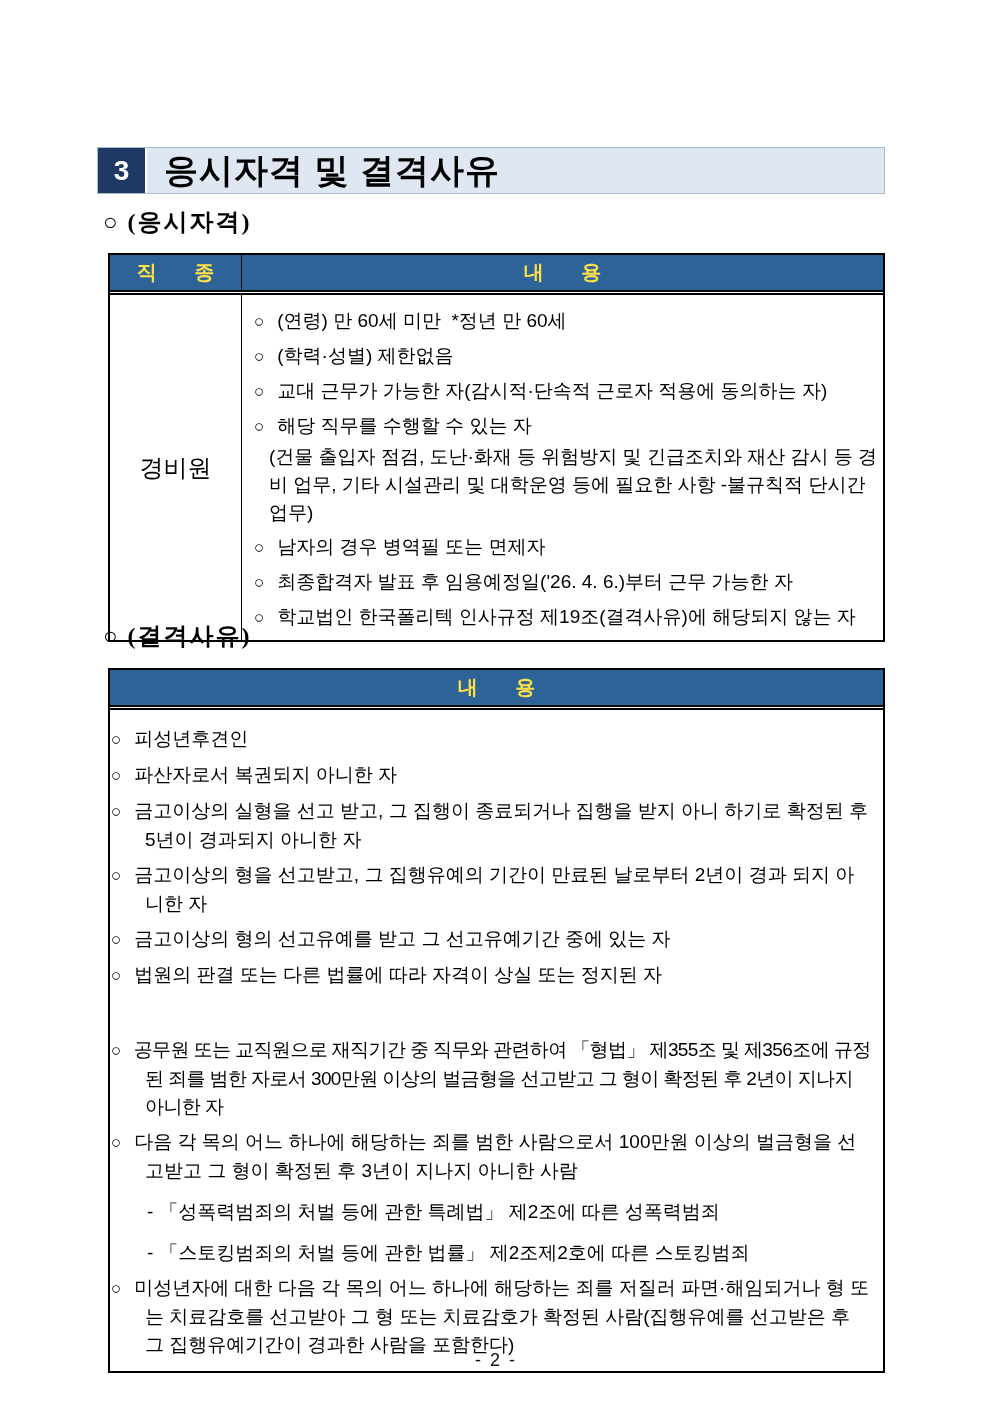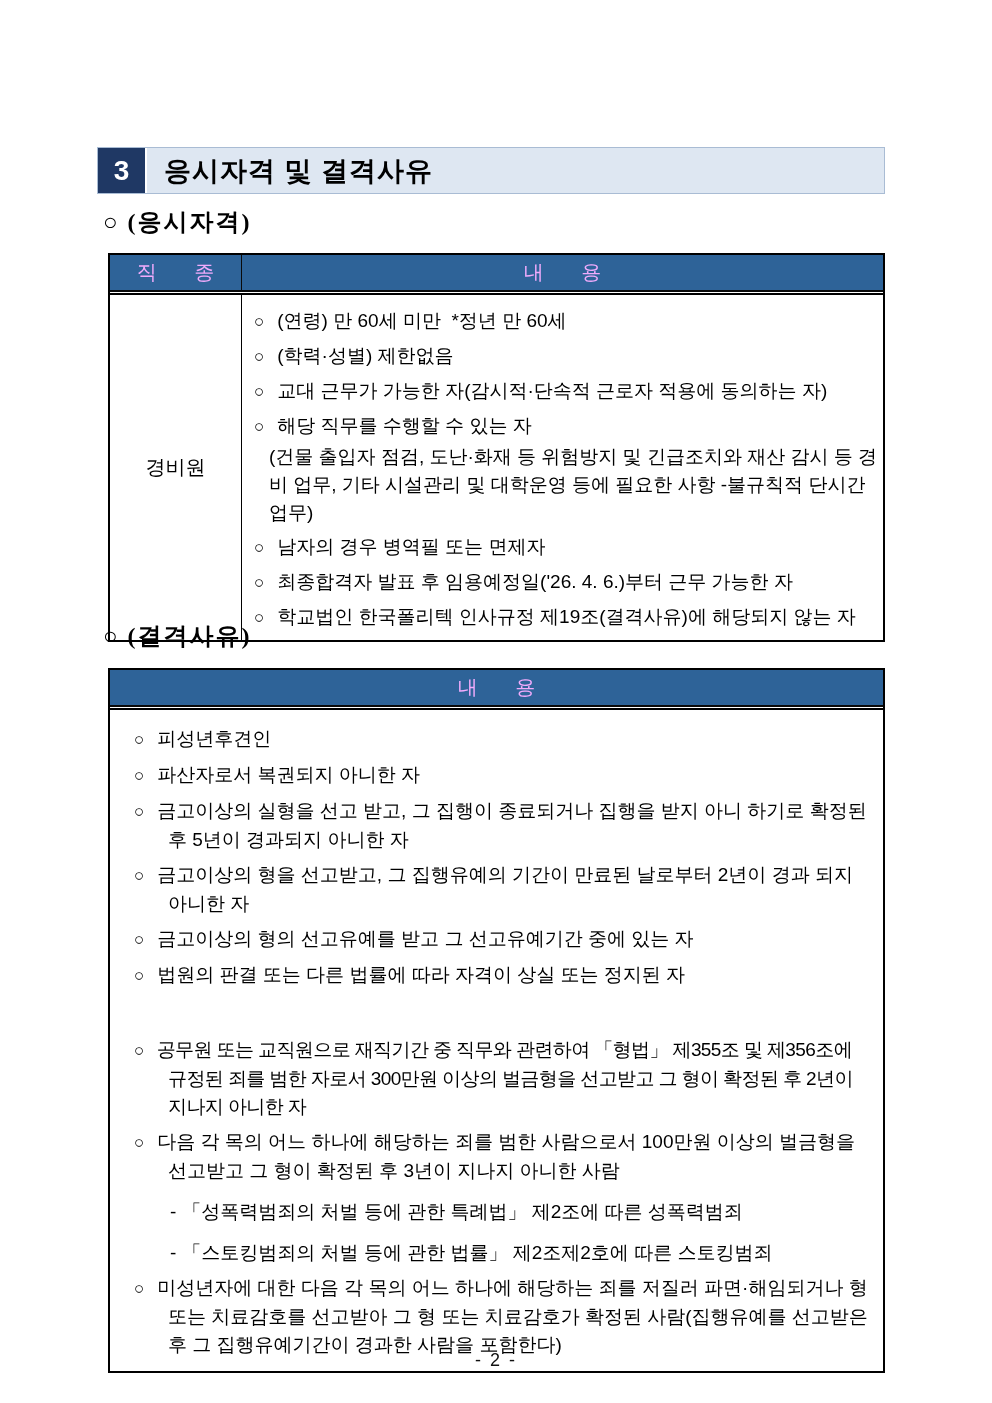--- a/index.html
+++ b/index.html
@@ -15,61 +15,61 @@
     background:#dee7f2; border:1px solid #a9bcd4;
     display:flex; align-items:center;
   }
   .banner-num {
     width:49px; height:100%; background:#1f3864; color:#fff;
     font-size:28px; font-weight:bold;
     display:flex; align-items:center; justify-content:center;
     border-right:2px solid #ffffff;
   }
   .banner-title {
-    font-size:27px; font-weight:bold; margin-left:17px; letter-spacing:1px;
+    font-size:34px; font-weight:bold; margin-left:17px; letter-spacing:1px;
   }
   
   .sec-heading {
     position:absolute; left:103px;
     font-family:"Liberation Serif","DejaVu Serif",serif;
     font-size:24px; font-weight:700; letter-spacing:2px;
   }
   #heading1 { top:206px; }
   #heading2 { top:620px; }
   
   .tbl {
     position:absolute; left:108px; width:777px;
     border:2px solid #000; background:#fff;
   }
   #table1 { top:253px; }
   #table2 { top:668px; }
   .thead {
-    background:#2e6398; color:#f0abfc; font-weight:normal; font-size:20px;
+    background:#2e6398; color:#fde047; font-weight:bold; font-size:20px;
     display:flex; border-bottom:2px solid #0a0a0a; height:37px;
   }
   .thead .hc { display:flex; align-items:center; justify-content:center; letter-spacing:16px; padding-left:16px; }
   .hc-job { width:132px; border-right:1px solid #0a0a0a; }
   .hc-content { flex:1; }
   .divider { height:3px; background:#fff; border-bottom:2px solid #000; }
   
   .t1-body { display:flex; min-height:300px; }
   .job-cell {
-    width:132px; border-right:1px solid #000; font-size:20px;
+    width:132px; border-right:1px solid #000; font-size:24px;
     display:flex; align-items:center; justify-content:center;
   }
   .content-cell { flex:1; padding:6px 6px 8px 12px; font-size:19px; }
   .item {
     padding-left:32px; text-indent:-32px; line-height:28px; margin-top:6px;
     white-space:pre-wrap;
   }
   .blt { margin-right:13px; font-size:17px; }
   .note { padding-left:15px; line-height:28px; margin-top:2px; white-space:pre-wrap; }
   b { font-weight:normal; }
   
-  .t2-body { padding:8px 10px 12px 24px; font-size:19px; }
+  .t2-body { padding:8px 10px 12px 1px; font-size:19px; }
   .item2 {
     padding-left:34px; text-indent:-34px; line-height:28px; margin-top:7px;
     white-space:pre-wrap;
   }
   .sub {
     padding-left:50px; text-indent:-14px; line-height:28px; margin-top:13px;
     white-space:pre-wrap;
   }
   .dash { margin-right:6px; }
   .tight { letter-spacing:-0.6px;margin-top:46px; }

